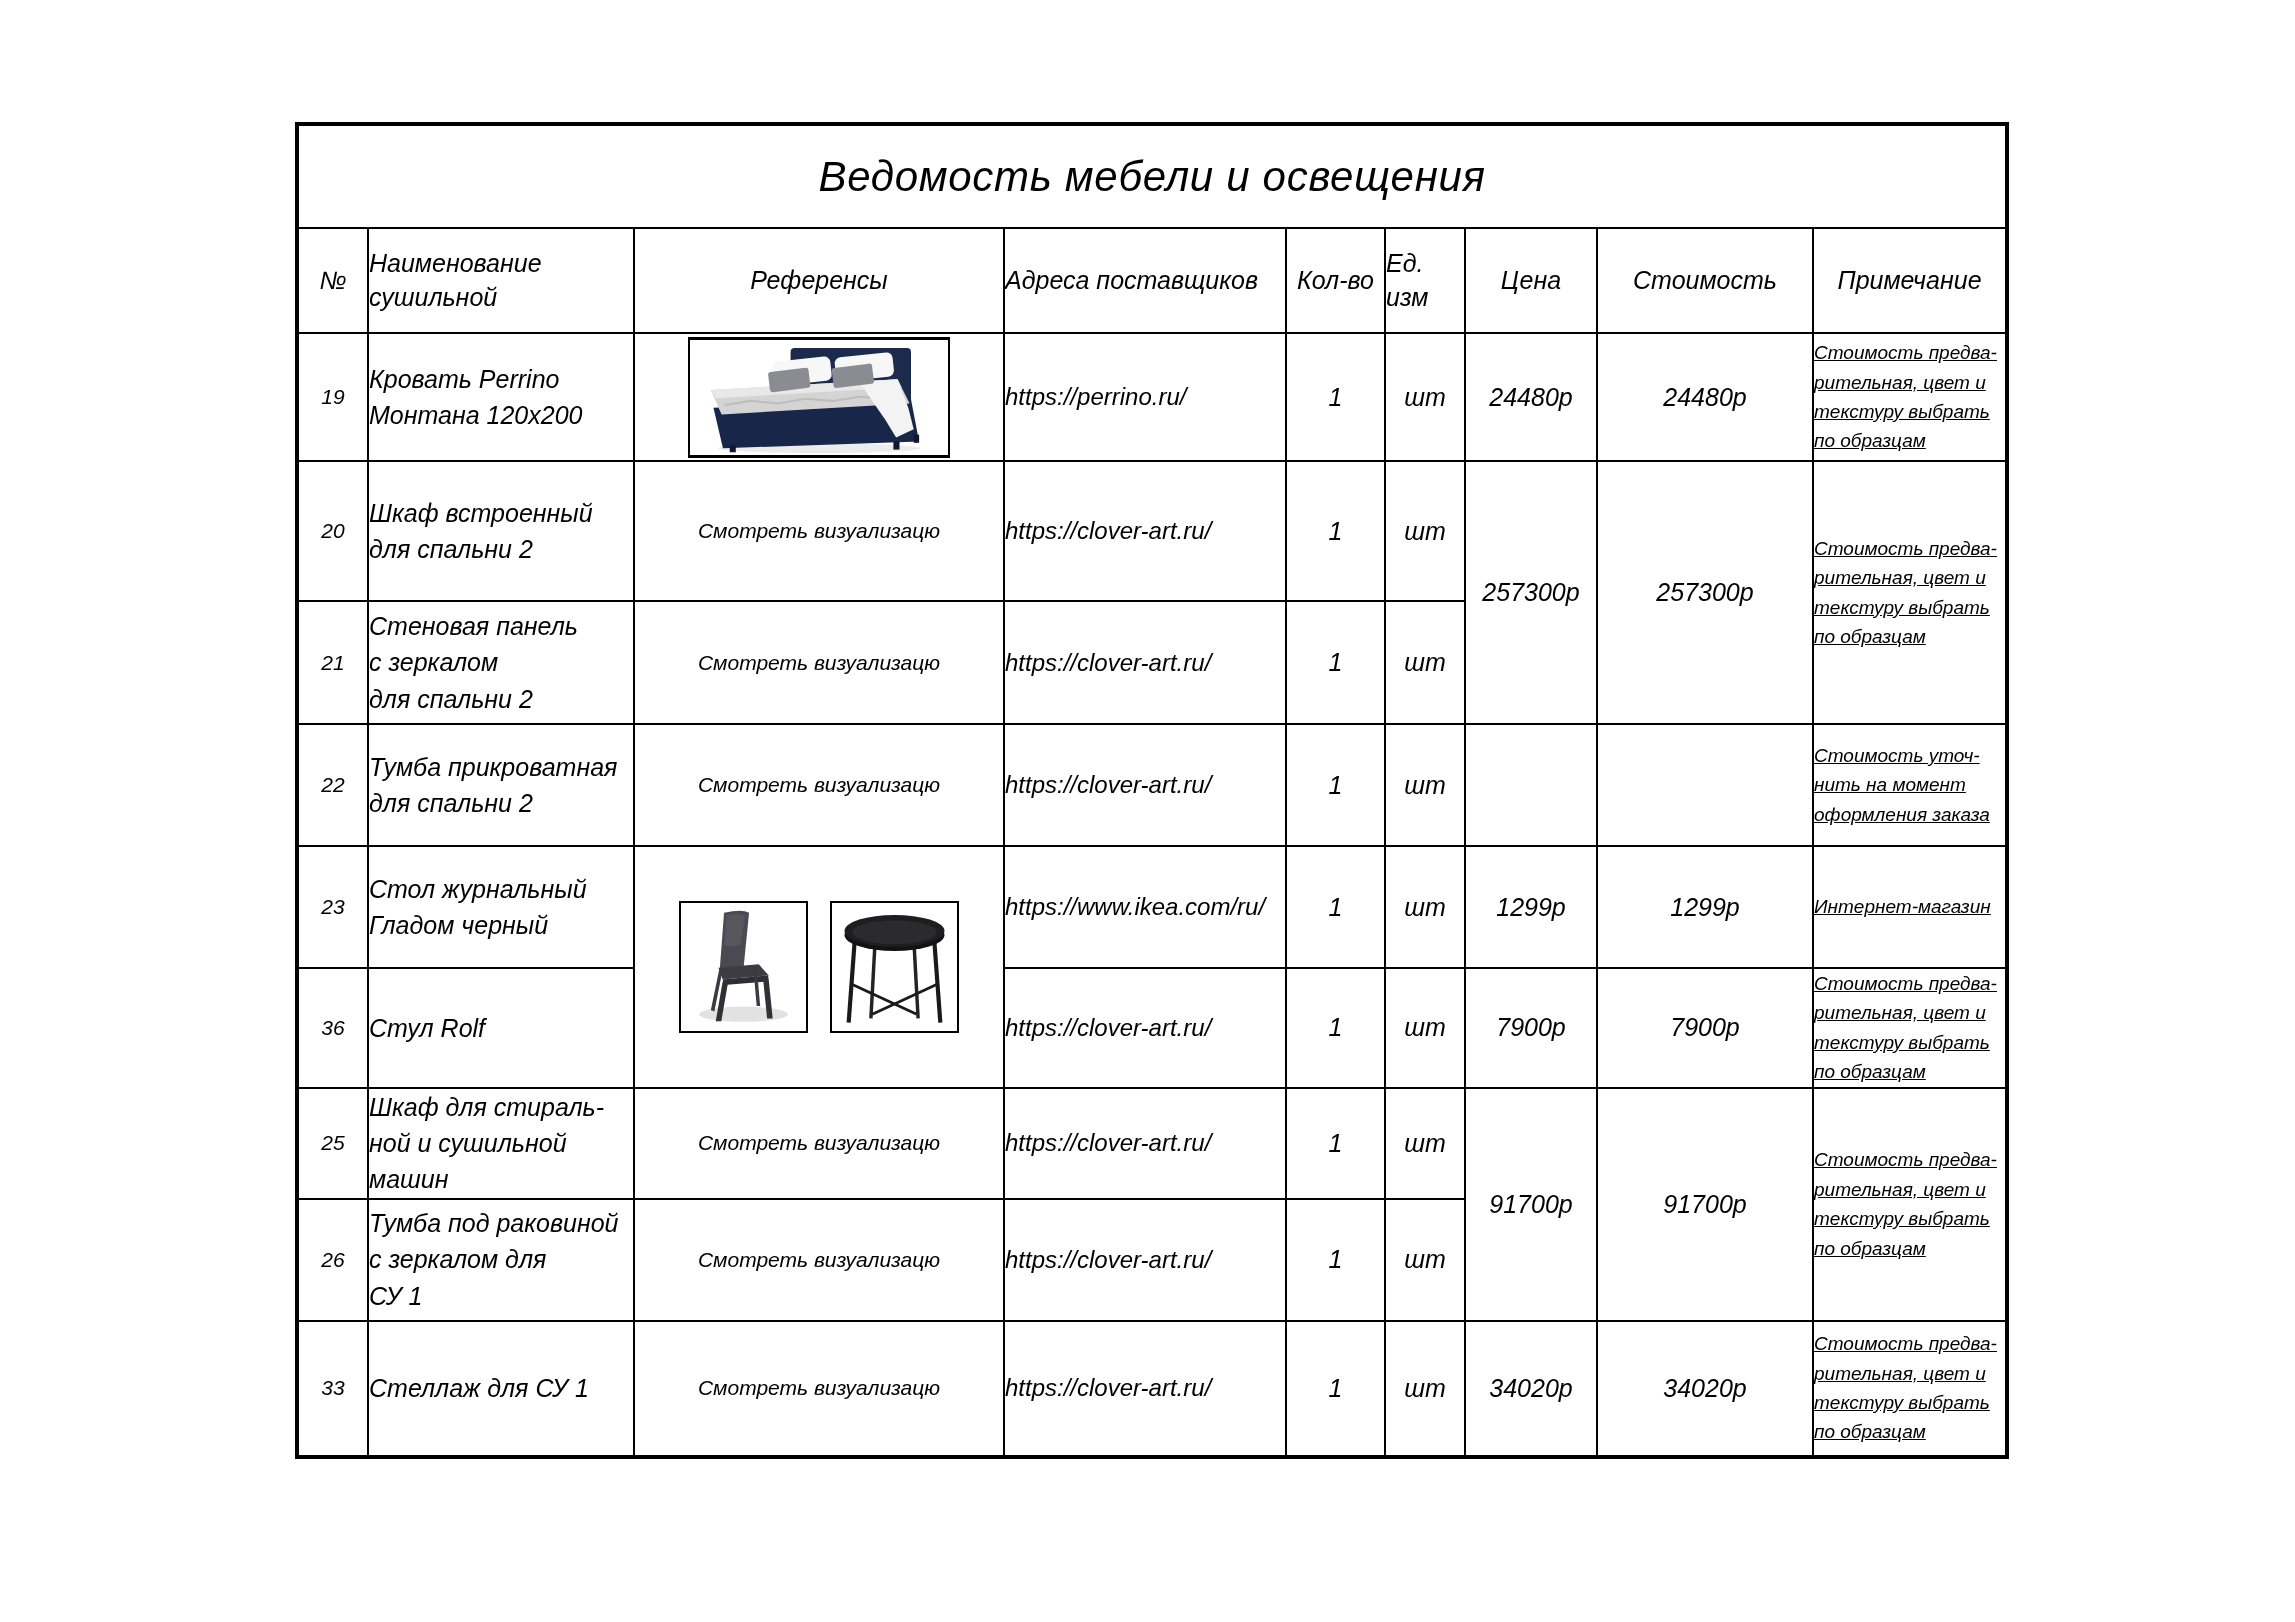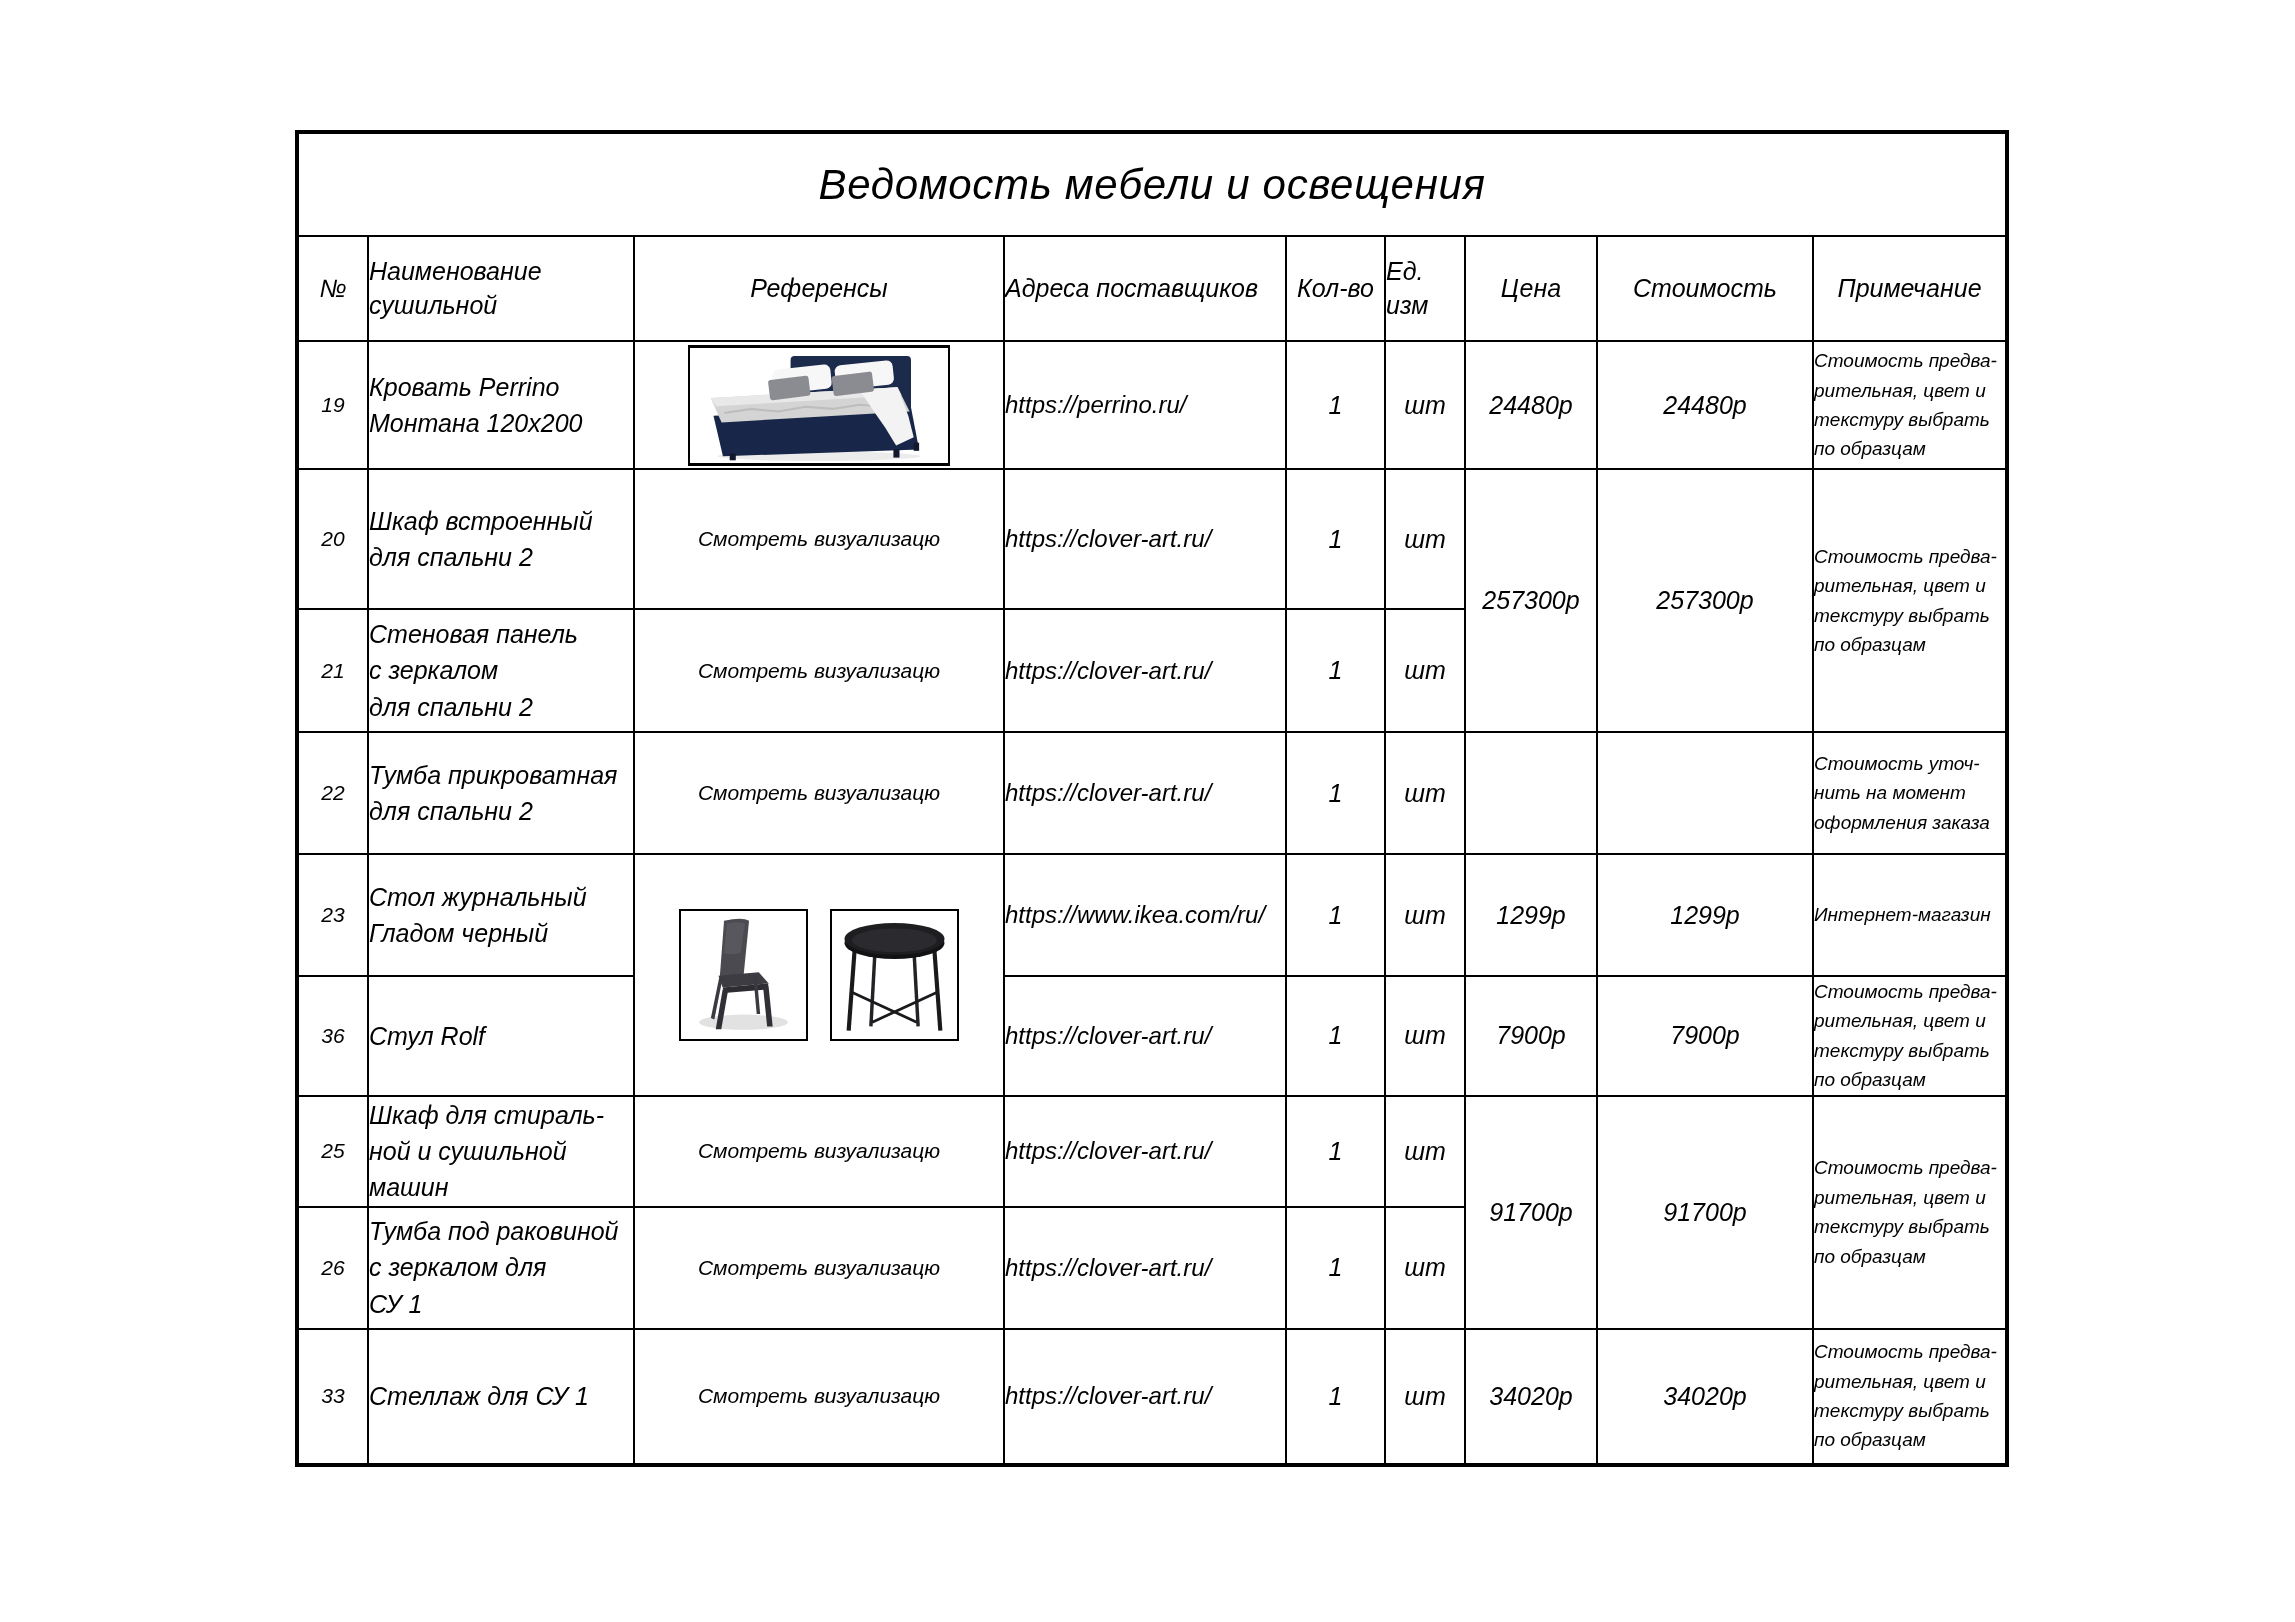--- a/index.html
+++ b/index.html
@@ -11,21 +11,21 @@
     height: 1623px;
     position: relative;
     background: #ffffff;
     font-family: "Liberation Sans", sans-serif;
     font-style: italic;
     color: #000000;
   }
   table.sheet {
     position: absolute;
     left: 295px;
-    top: 130px;
+    top: 122px;
     width: 1712px;
     border-collapse: collapse;
     table-layout: fixed;
     border: 4.2px solid #000;
   }
   table.sheet td, table.sheet th {
     border: 2.1px solid #000;
     padding: 0;
     vertical-align: middle;
     font-weight: normal;
@@ -64,21 +64,21 @@
   td.c-num   { text-align: center; font-size: 21px; }
   td.c-name  { text-align: left; padding-left: 9.7px; font-size: 25px;
                line-height: 1.45; white-space: pre-line; margin-left: 11px; }
   td.c-ref   { text-align: center; font-size: 21px; margin-top: 36px; }
   td.c-url   { text-align: left; padding-left: 9px; font-size: 24px; }
   td.c-qty   { text-align: center; font-size: 25px; }
   td.c-unit  { text-align: center; font-size: 25px; }
   td.c-price { text-align: center; font-size: 25px; }
   td.c-cost  { text-align: center; font-size: 25px; }
   td.c-note  { text-align: left; padding-left: 10.4px; padding-right: 4.2px;
-               font-size: 19px; line-height: 1.55; white-space: pre-line; }
+               font-size: 19px; line-height: 1.55; white-space: pre-line; text-decoration: underline; }
 
   .photo-frame {
     display: inline-block;
     background: #fff;
     border: 2.1px solid #000;
     border-top-width: 3.5px;
     border-bottom-width: 3.5px;
     line-height: 0;
     vertical-align: middle;
   }

